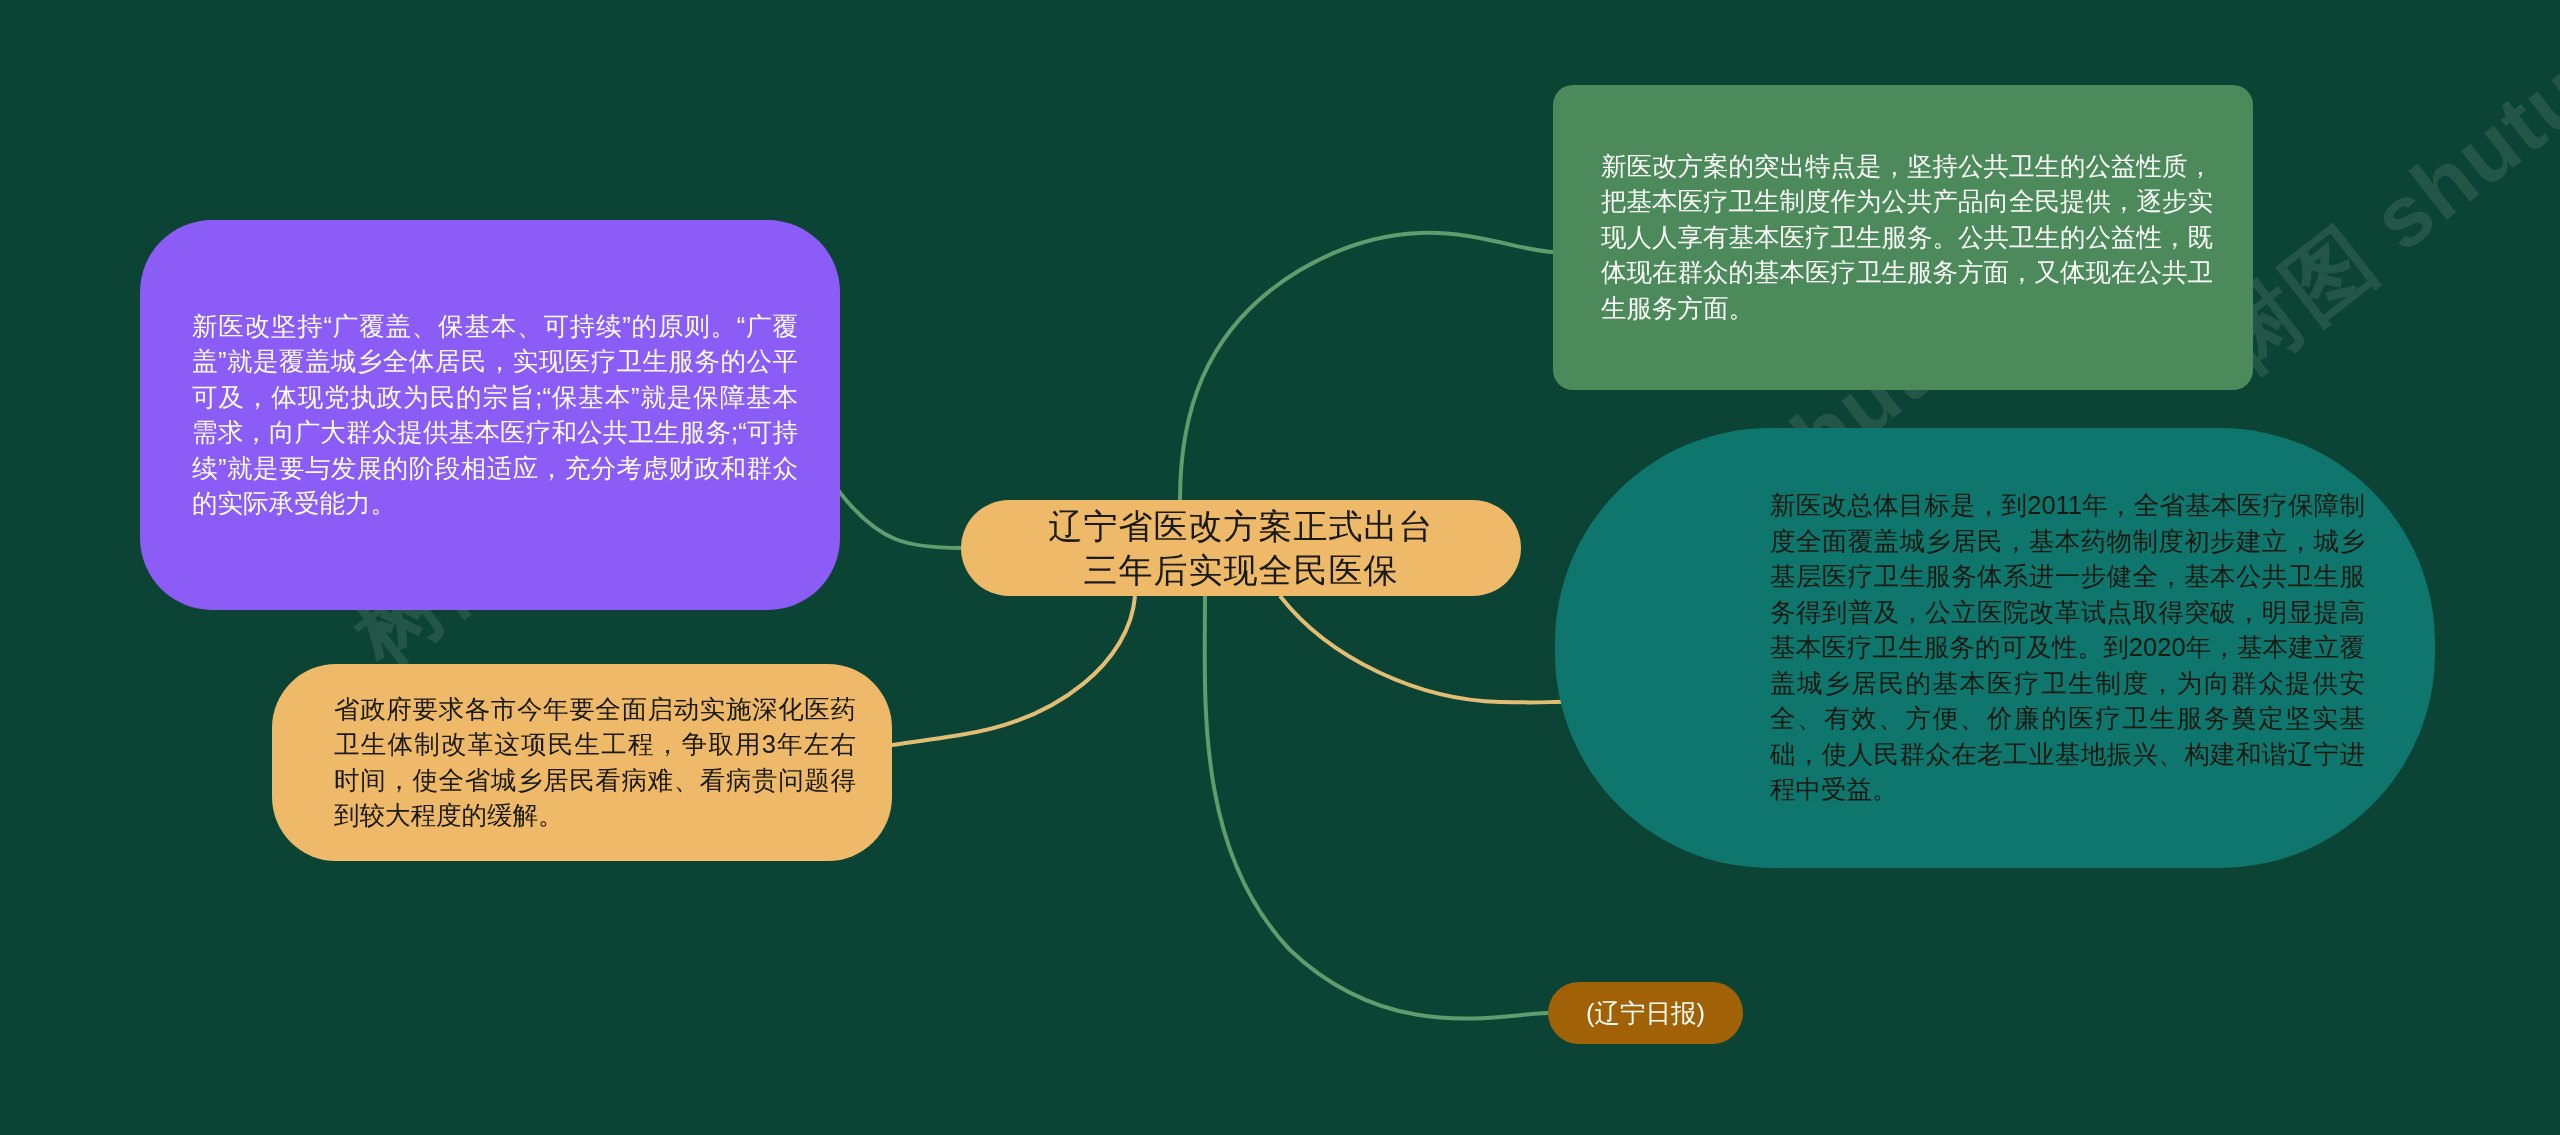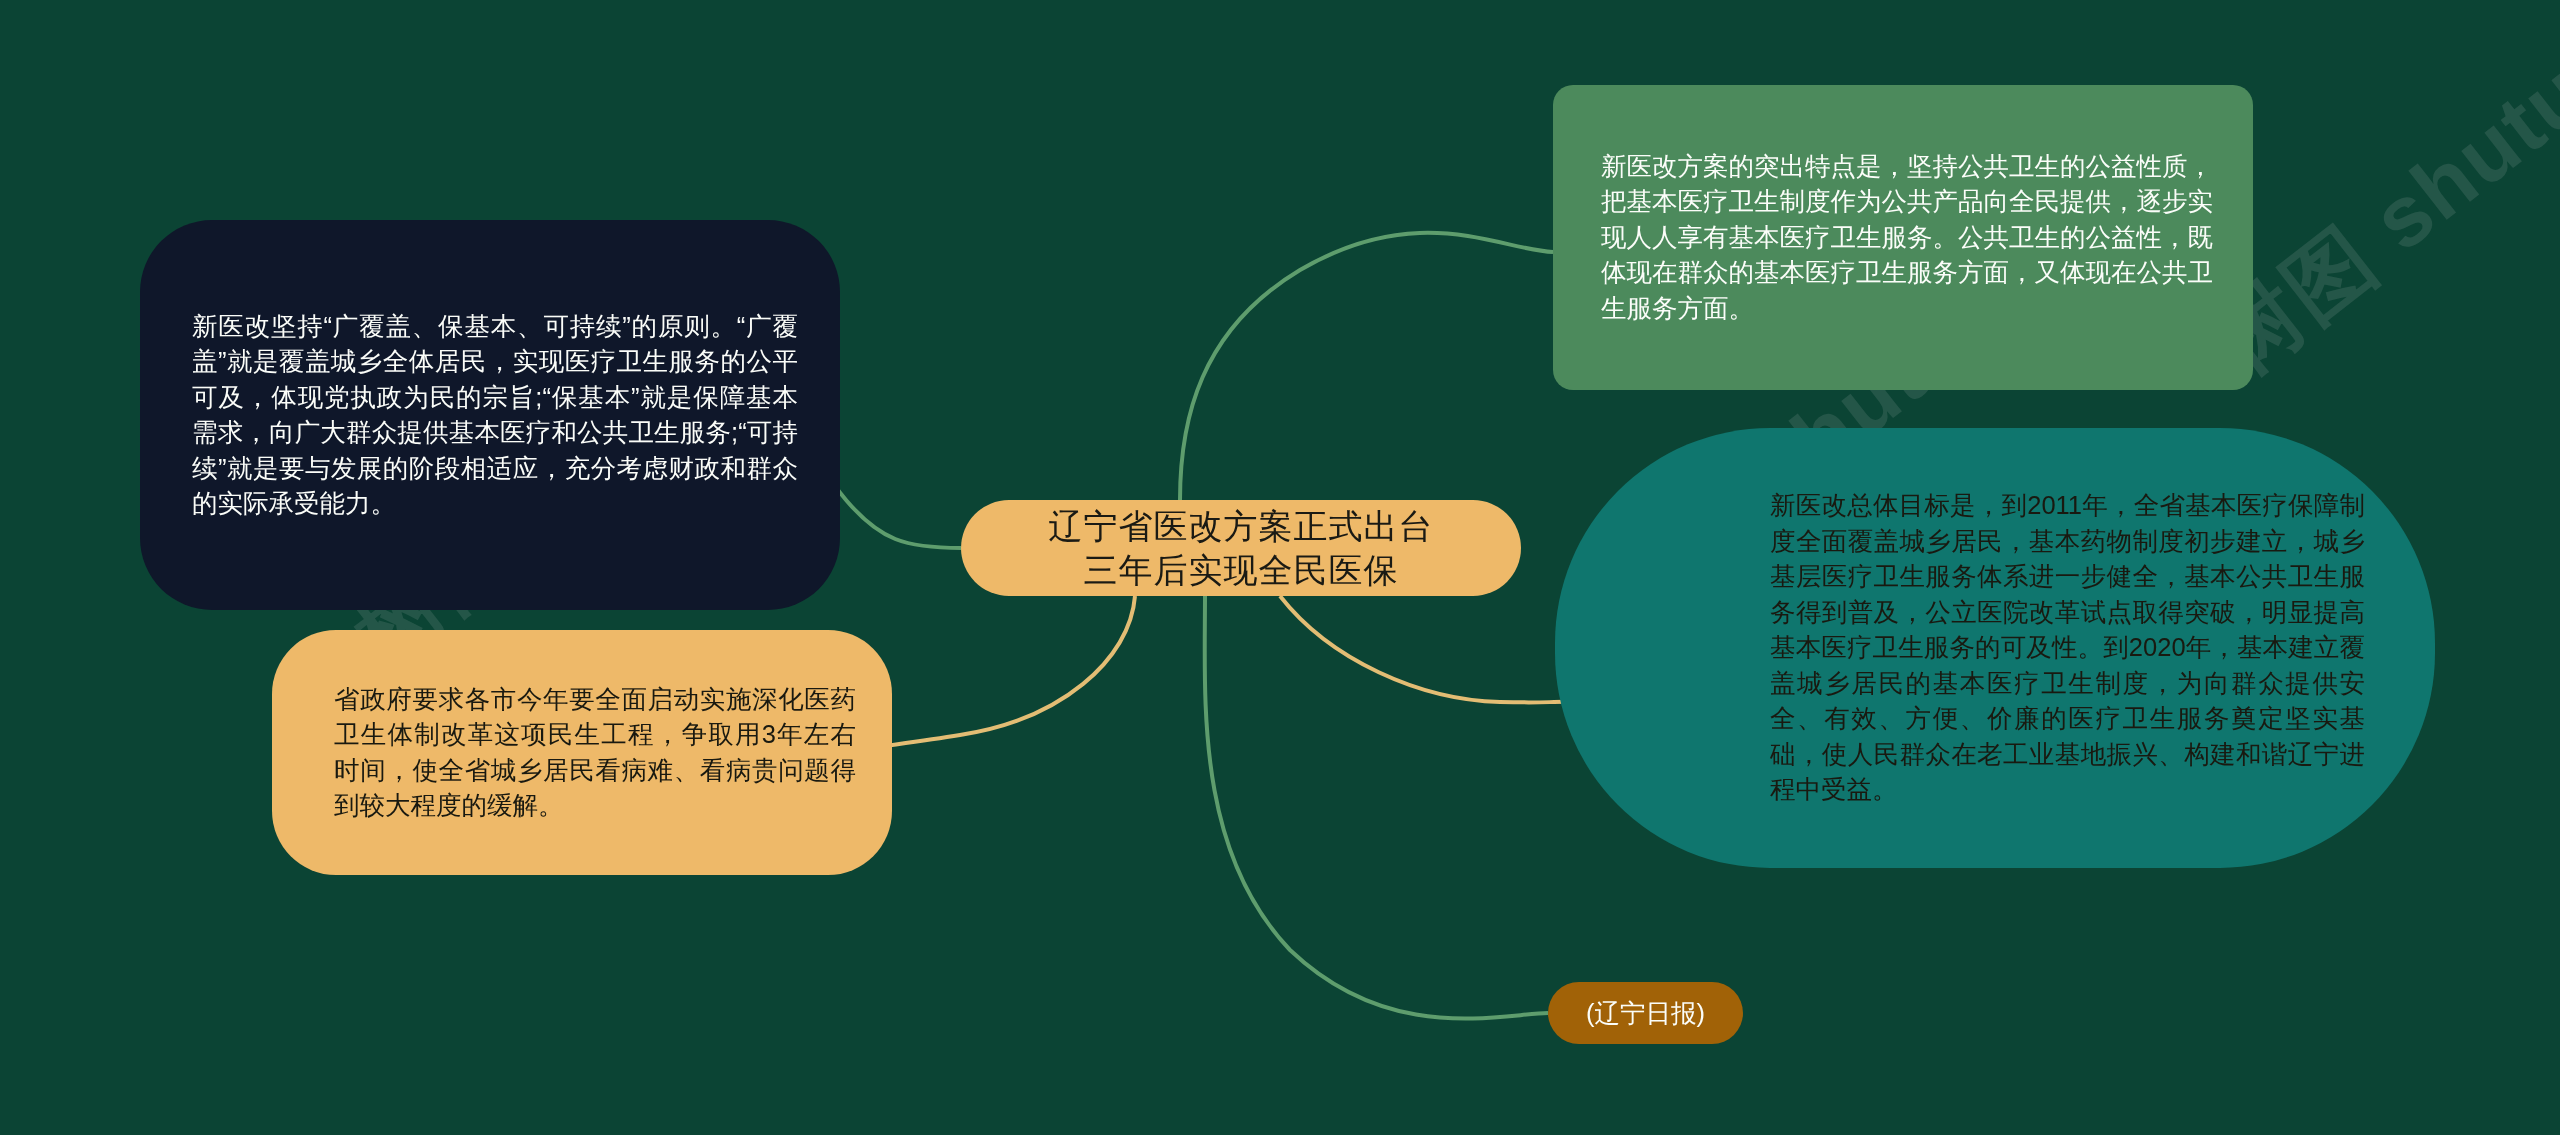--- a/index.html
+++ b/index.html
@@ -68,21 +68,21 @@
     text-align: center;
     color: #1a1a14;
     font-size: 34px;
     line-height: 44px;
     letter-spacing: 1px;
   }
   
   #node-left-green {
     left: 140px; top: 220px;
     width: 700px; height: 390px;
-    background: #0f172a;
+    background: #8b5cf6;
     border-radius: 72px;
     padding: 14px 42px 14px 52px;
   }
   #node-left-green .txt {
     color: #fbfdf9;
     font-size: 25.5px;
     line-height: 35.5px;
     text-align: justify;
     text-align-last: left;
   }
@@ -111,22 +111,22 @@
   }
   #node-right-orange .txt {
     color: #191910;
     font-size: 25.5px;
     line-height: 35.5px;
     text-align: justify;
     text-align-last: left;
   }
   
   #node-bottom-orange {
-    left: 272px; top: 630px;
-    width: 620px; height: 245px;
+    left: 272px; top: 664px;
+    width: 620px; height: 197px;
     background: #eeb969;
     border-radius: 64px;
     padding: 12px 36px 12px 62px;
   }
   #node-bottom-orange .txt {
     color: #191910;
     font-size: 25.5px;
     line-height: 35.5px;
     text-align: justify;
     text-align-last: left;

